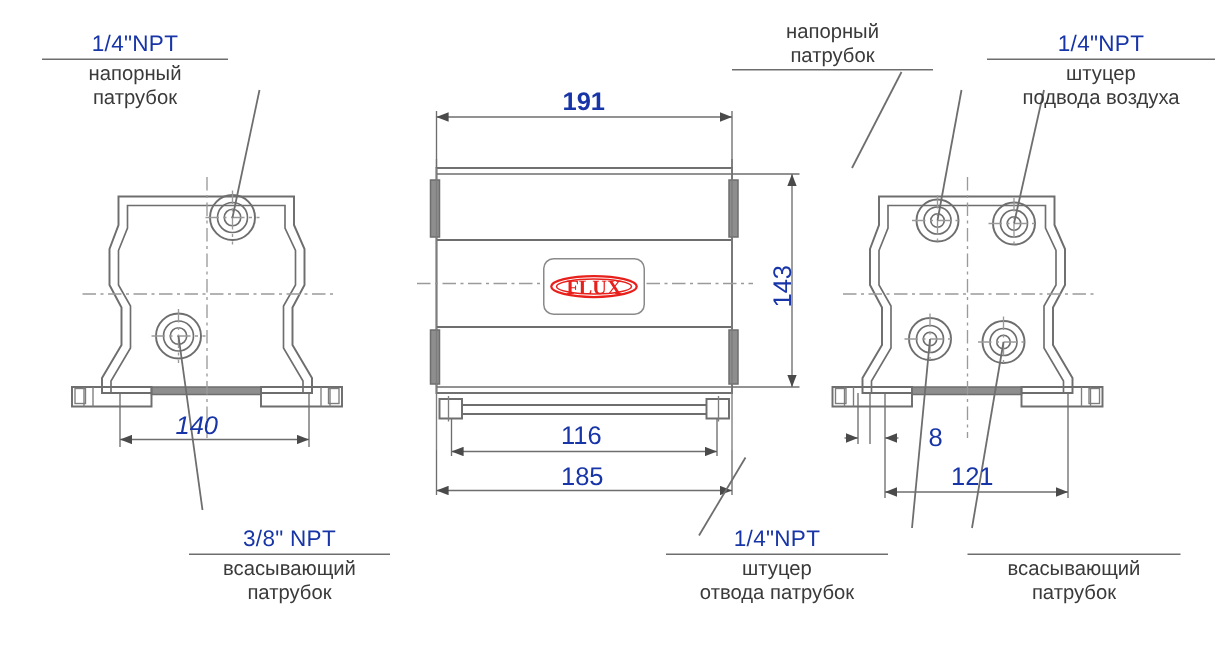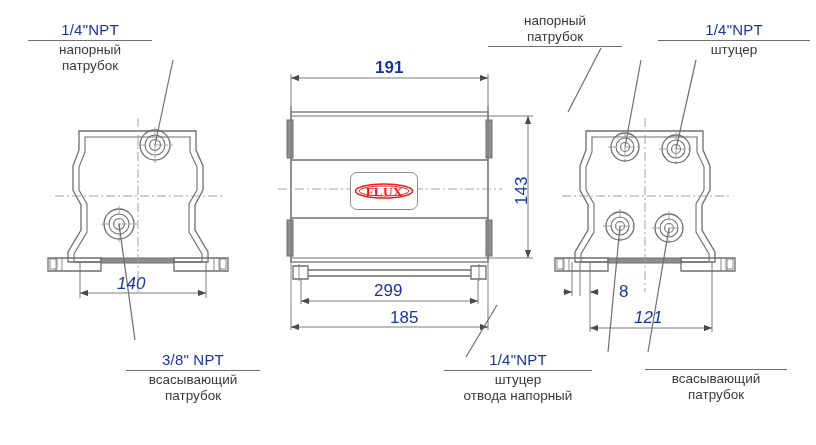--- a/index.html
+++ b/index.html
@@ -281,50 +281,51 @@
   <div class="ann" style="left:488px; top:13px; width:134px;">
     <span>напорный</span><br>
     <span>патрубок</span>
     <span class="rule"></span>
   </div>
 
   <div class="ann" style="left:658px; top:22px; width:152px;">
     <span class="npt">1/4"NPT</span>
     <span class="rule"></span>
     <span>штуцер</span><br>
+    <span>подвода воздуха</span>
   </div>
 
   <div class="ann" style="left:444px; top:352px; width:148px;">
     <span class="npt">1/4"NPT</span>
     <span class="rule"></span>
     <span>штуцер</span><br>
-    <span>отвода напорный</span>
+    <span>отвода патрубок</span>
   </div>
 
   <div class="ann" style="left:645px; top:368px; width:142px;">
     <span class="rule"></span>
     <span>всасывающий</span><br>
     <span>патрубок</span>
   </div>
 
   <div class="dim" style="left:117px; top:274px;font-style:italic;">140</div>
 
   <div class="dim" style="left:375px; top:58px;font-weight:bold;">191</div>
 
   <div class="dim vert" style="left:512px; top:205px;">143</div>
 
-  <div class="dim" style="left:374px; top:281px;">299</div>
-
-  <div class="dim" style="left:374px; top:308px;margin-left:16px;">185</div>
+  <div class="dim" style="left:374px; top:281px;">116</div>
+
+  <div class="dim" style="left:374px; top:308px;">185</div>
 
   <div class="dim" style="left:619px; top:282px;">8</div>
 
-  <div class="dim" style="left:634px; top:308px;font-style:italic;">121</div>
-
-  <div class="logo-box" style="left:350px; top:172px; width:66px; height:36px;">
+  <div class="dim" style="left:634px; top:308px;">121</div>
+
+  <div class="logo-box" style="left:362px; top:172px; width:66px; height:36px;">
     <svg width="60" height="26" viewBox="0 0 120 52">
       <ellipse cx="60" cy="26" rx="57" ry="14" fill="none" stroke="#e8201c" stroke-width="3"></ellipse>
       <ellipse cx="60" cy="26" rx="50" ry="10" fill="none" stroke="#e8201c" stroke-width="2"></ellipse>
       <text x="60" y="36" text-anchor="middle" font-family="'Liberation Serif', serif" font-size="27" font-weight="bold" fill="#e8201c">FLUX</text>
     </svg>
   </div>
 
 </div>
 
 </body></html>

